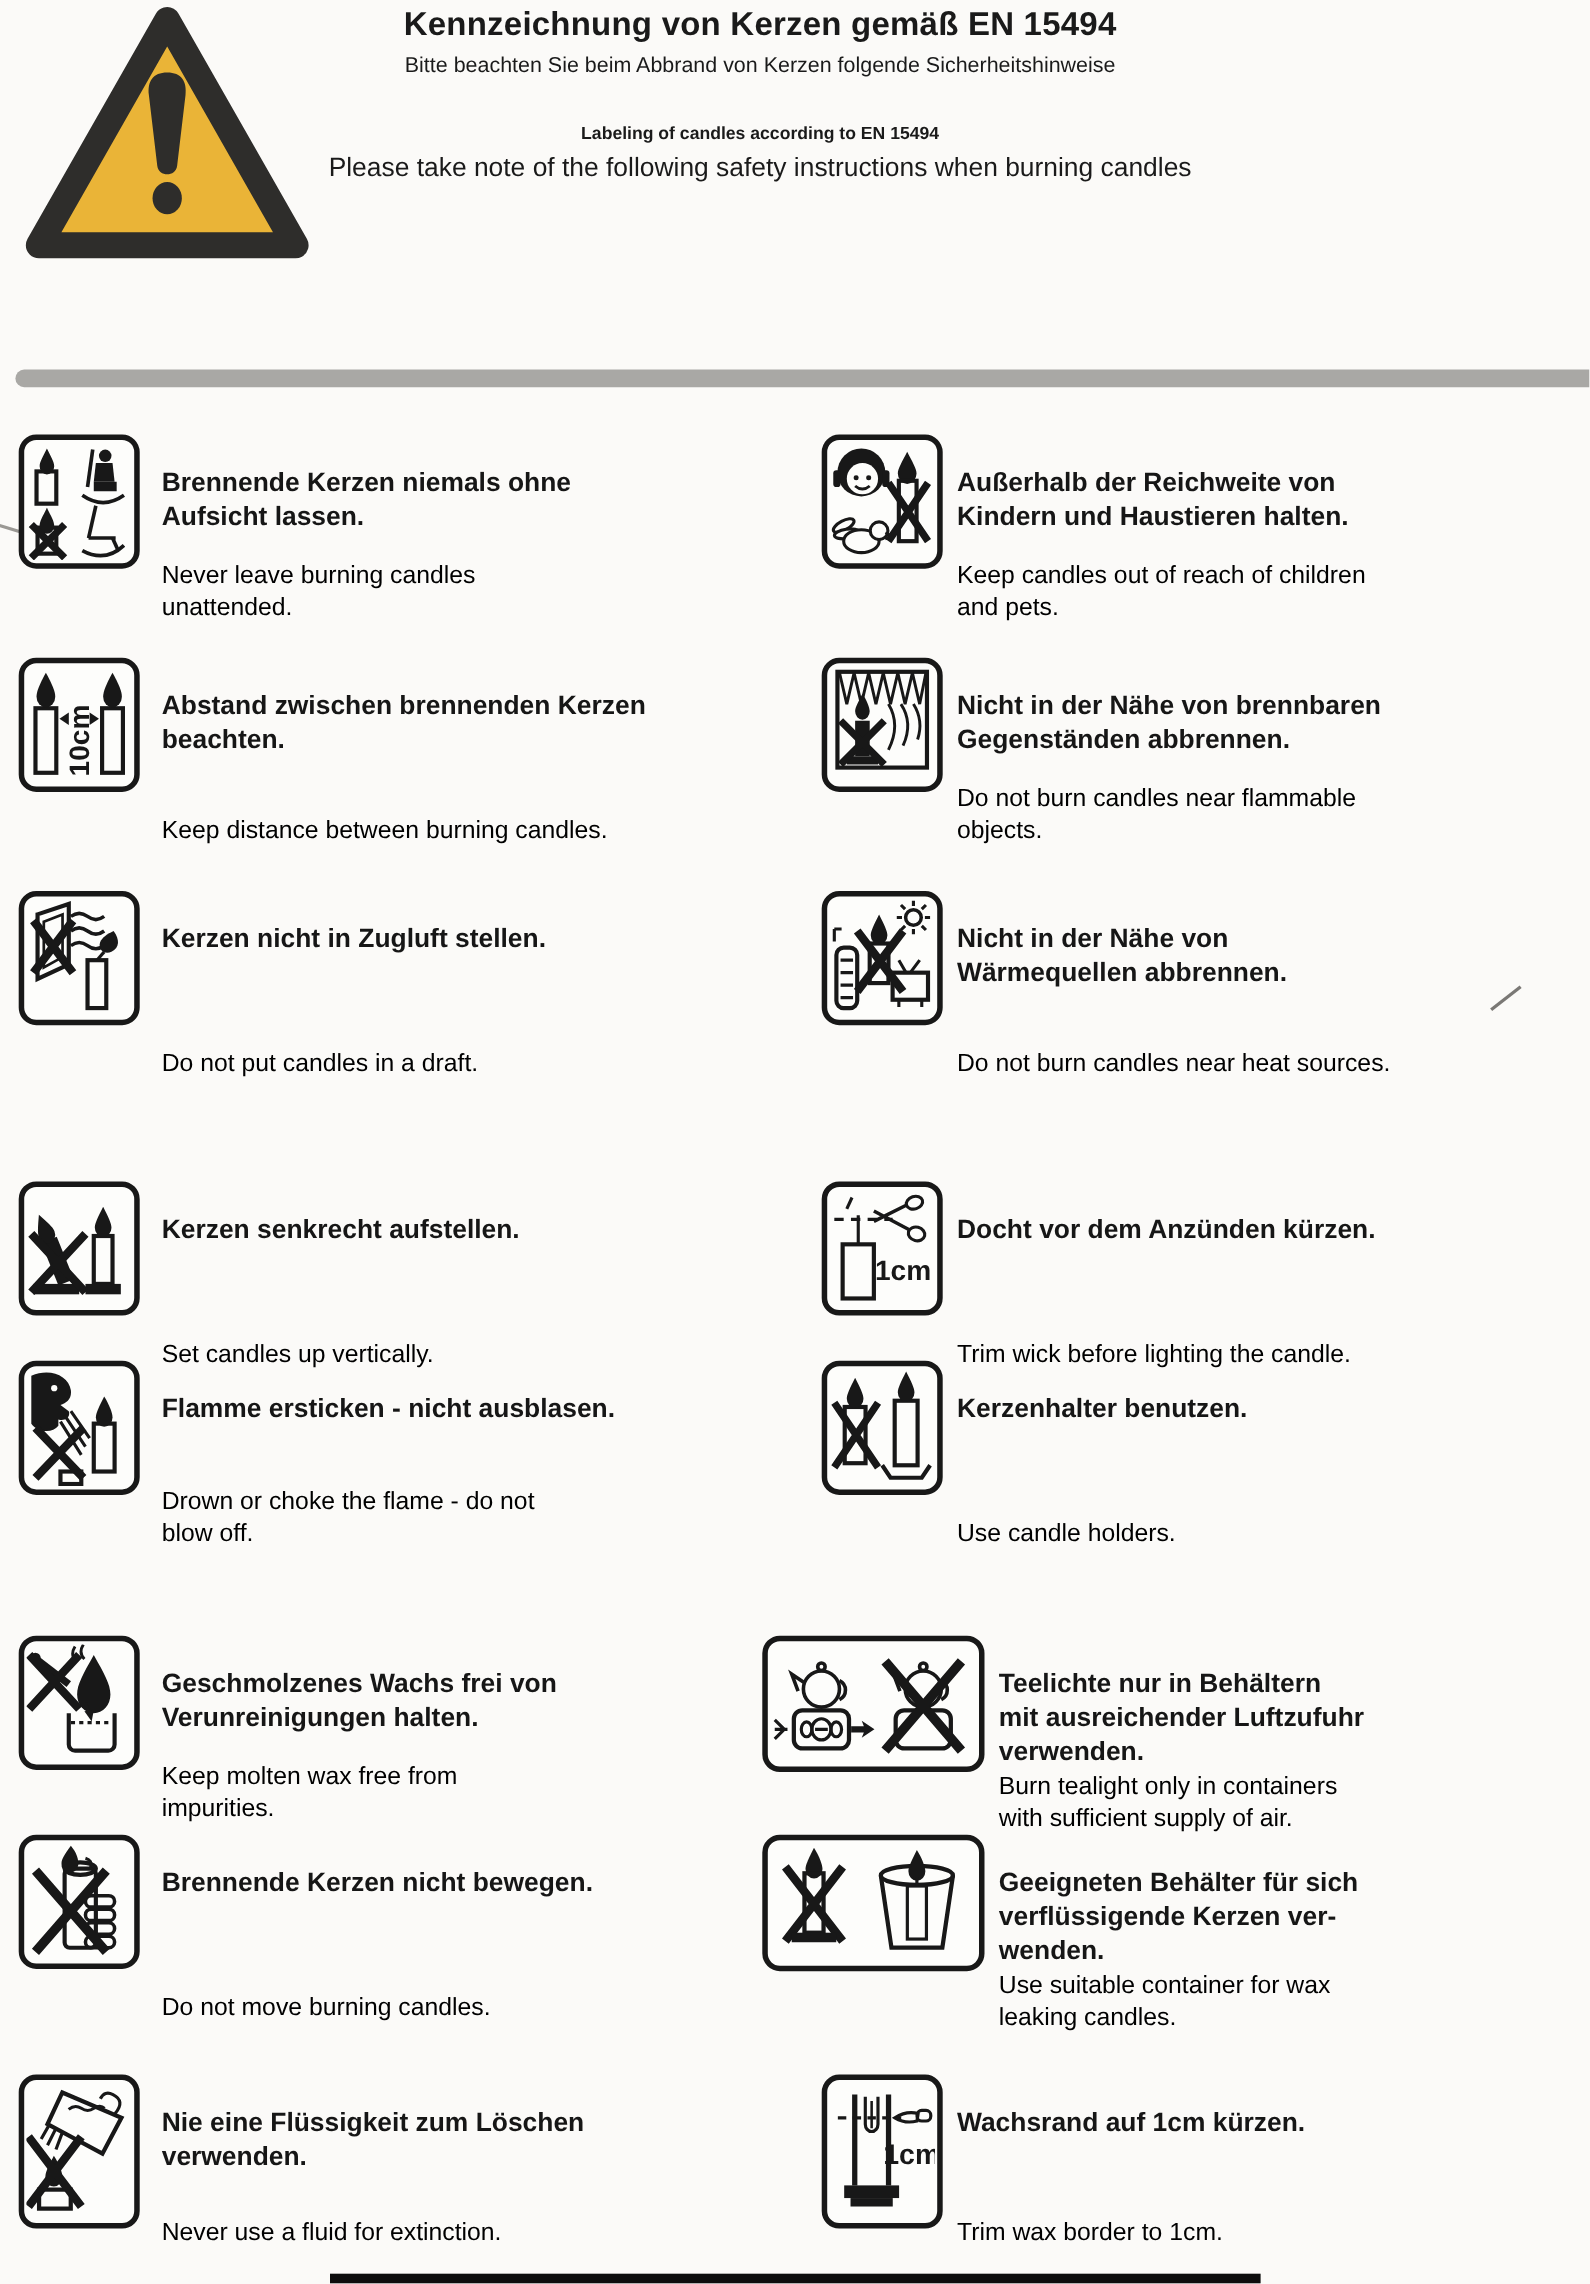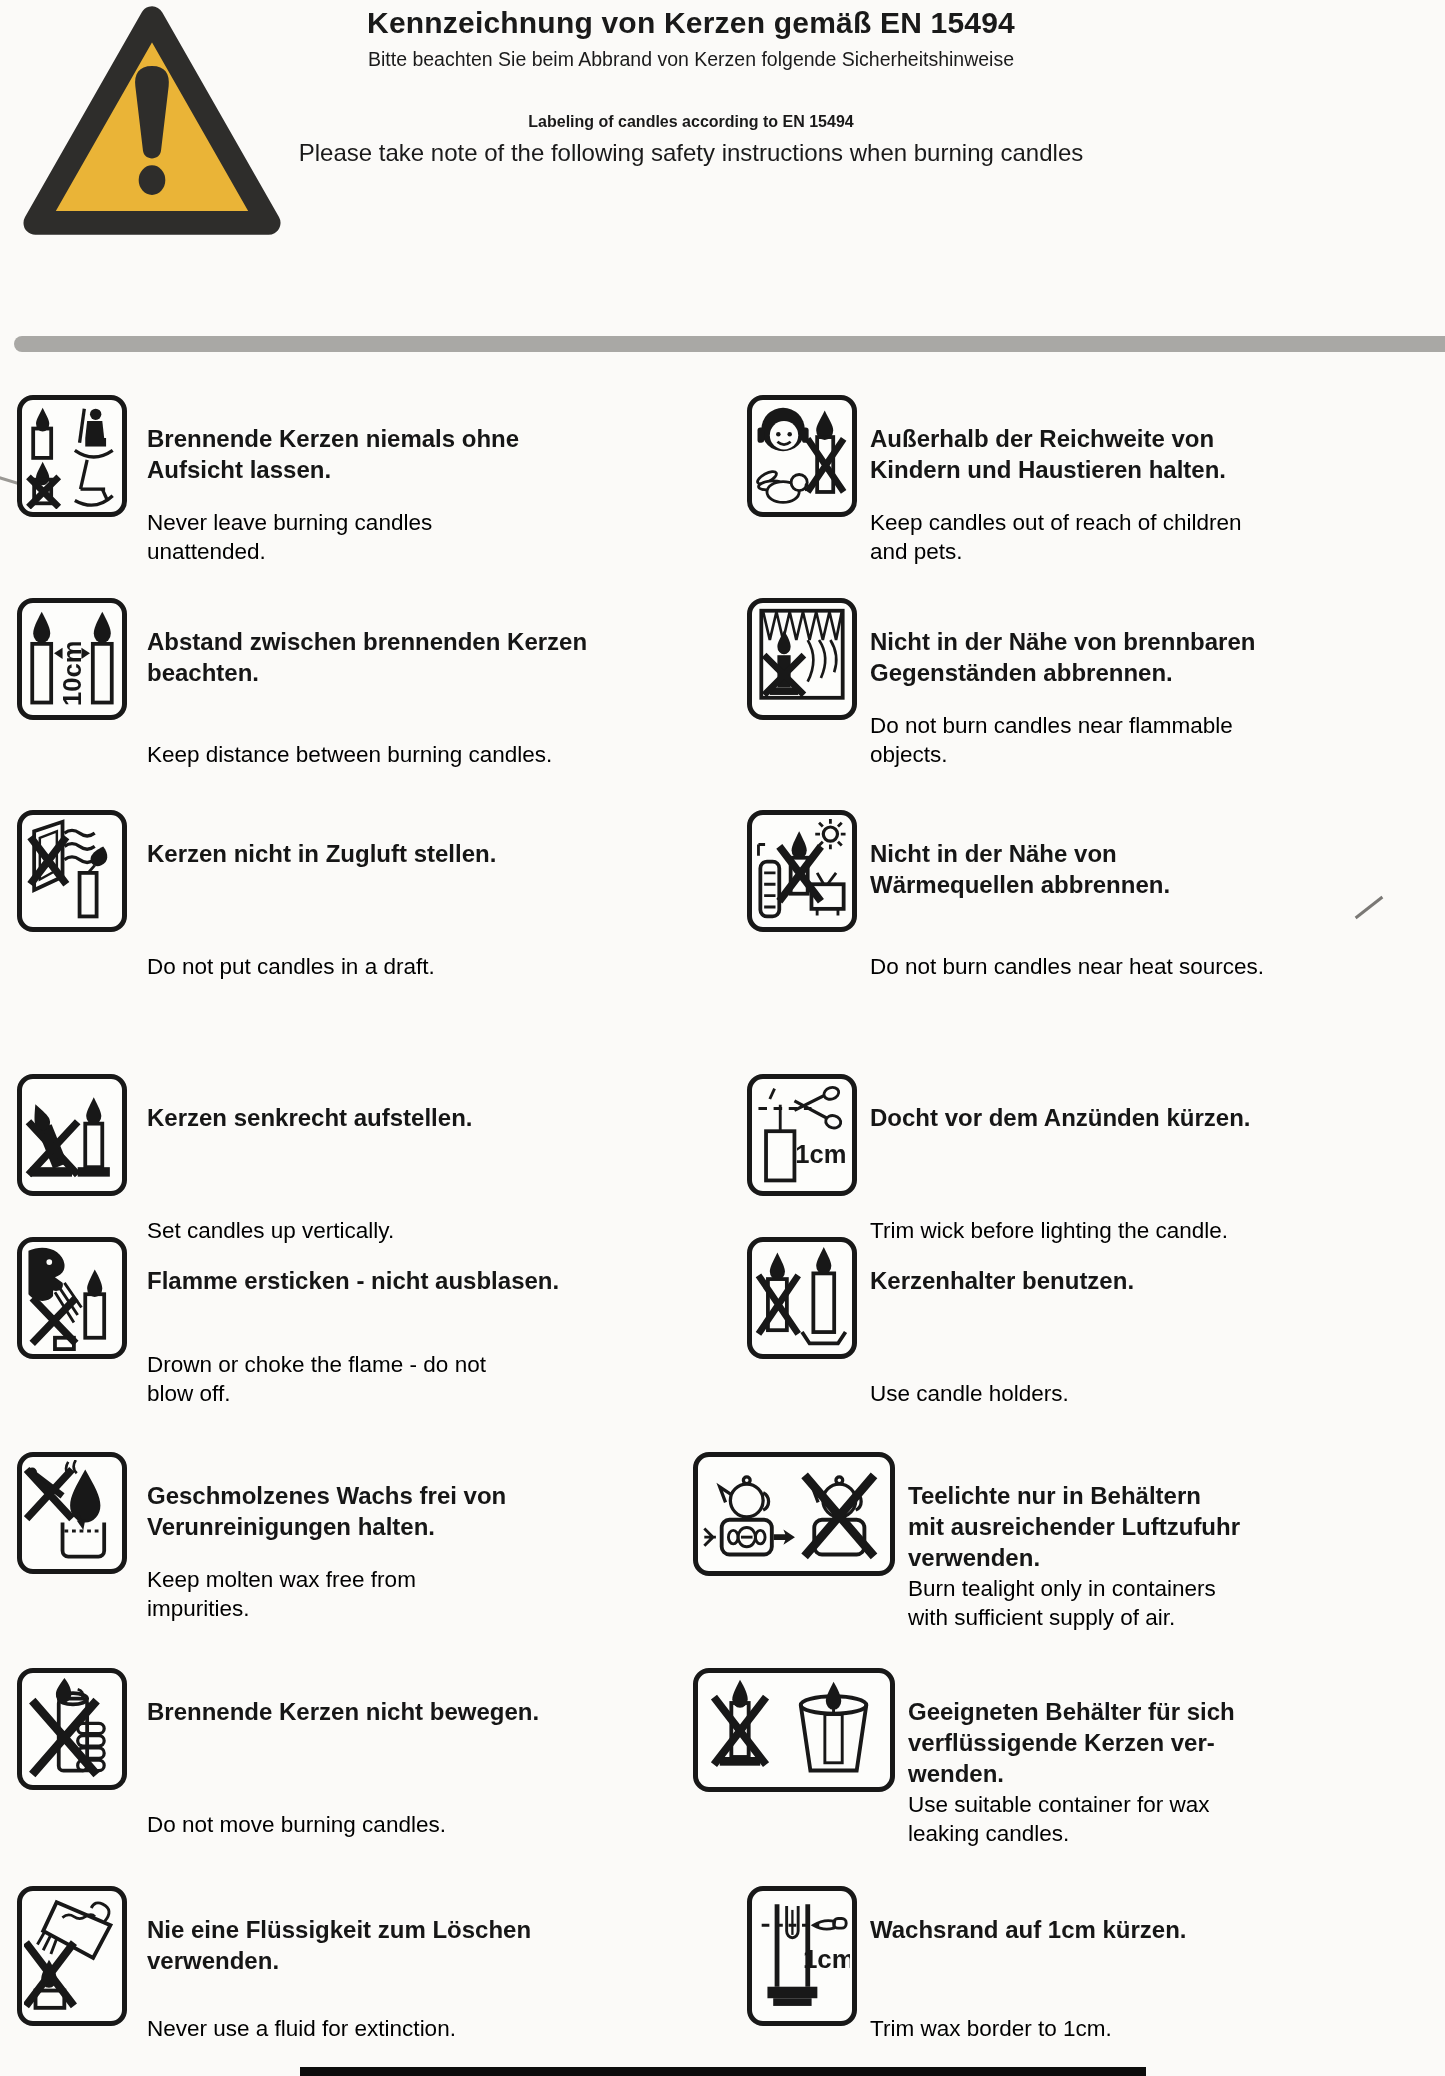--- a/index.html
+++ b/index.html
@@ -274,21 +274,21 @@
         <path d="M50 92 L58 104 H88 L96 92" fill="none" stroke="#181818" stroke-width="4"></path>
       </svg>
     </div>
     <div class="txt">
       <div class="de">Kerzenhalter benutzen.</div>
       <div class="en">Use candle holders.</div>
     </div>
   </div>
 </div>
 
-<div class="row" style="top:1452px">
+<div class="row" style="top:1487px">
   <div class="cell l">
     <div class="pict n">
       <svg width="96" height="106" viewBox="0 0 100 112">
         <path d="M64 10 C54 28 48 38 48 48 a16 18 0 0 0 32 0 C80 38 74 28 64 10Z" fill="#181818"></path>
         <path d="M46 2 q-5 8 1 14 M54 0 q-5 8 1 14" fill="none" stroke="#181818" stroke-width="2.8"></path>
         <path d="M6 12 L40 38" stroke="#181818" stroke-width="7"></path>
         <circle cx="8" cy="13" r="5" fill="#181818"></circle>
         <path d="M56 56 L60 68" stroke="#181818" stroke-width="3"></path>
         <path d="M55 64 l7 10 l2 -11 z" fill="#181818"></path>
         <path d="M40 66 v30 a6 6 0 0 0 6 6 h32 a6 6 0 0 0 6 -6 v-30" fill="none" stroke="#181818" stroke-width="4"></path>

